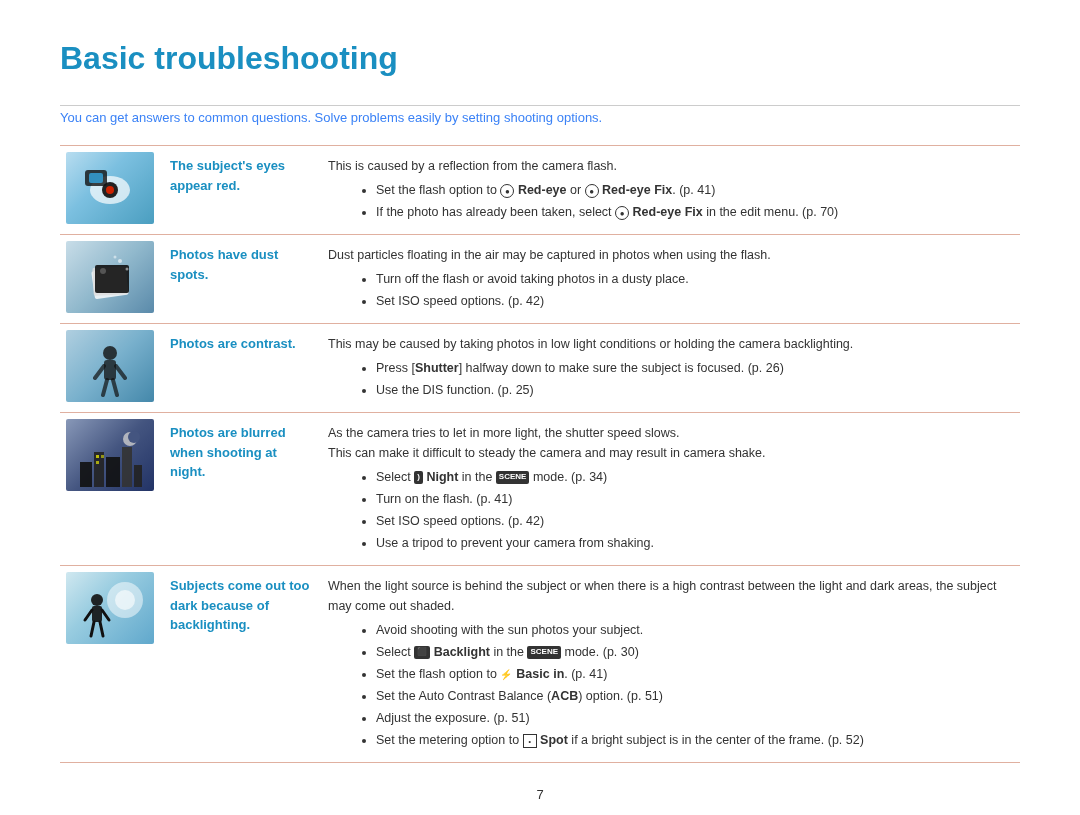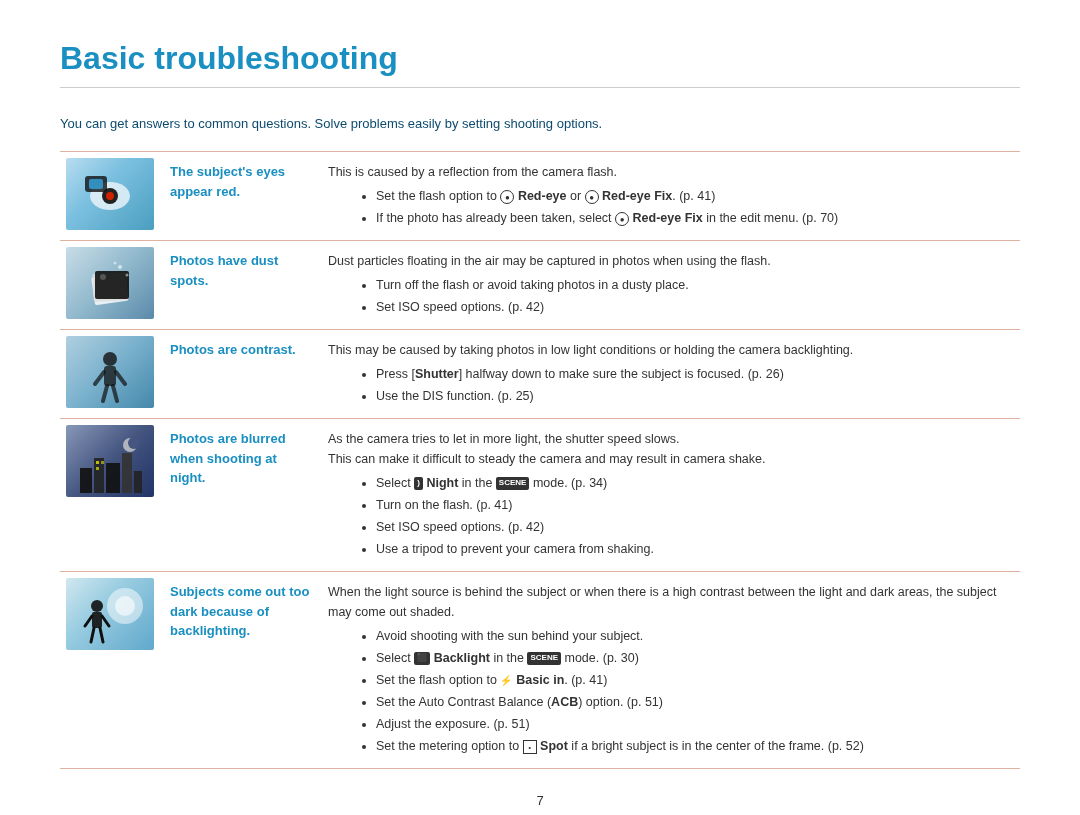--- a/index.html
+++ b/index.html
@@ -10,25 +10,25 @@
       font-size: 13px;
       width: 1080px;
       min-height: 815px;
       padding: 40px 60px 40px 60px;
     }
     h1 {
       font-size: 32px;
       font-weight: bold;
       color: #1a8fc1;
       border-bottom: 1px solid #ccc;
-      padding-bottom: 10px;
-      margin-bottom: 28px;
+      padding-bottom: 28px;
+      margin-bottom: 4px;
     }
     .subtitle {
-      color: #0c4a6e;
+      color: #3b82f6;
       font-size: 13px;
       margin-bottom: 20px;
     }
     table {
       width: 100%;
       border-collapse: collapse;
     }
     tr {
       border-top: 1px solid #e0b0a0;
       border-bottom: 1px solid #e0b0a0;
@@ -247,21 +247,21 @@
           <line x1="25" y1="42" x2="28" y2="56" stroke="#111" stroke-width="3" stroke-linecap="round"></line>
         </svg>
       </div>
     </td>
     <td class="label-cell">
       <span>Subjects come out too dark because of backlighting.</span>
     </td>
     <td class="desc-cell">
       <span>When the light source is behind the subject or when there is a high contrast between the light and dark areas, the subject may come out shaded.</span>
       <ul>
-        <li>Avoid shooting with the sun behind your subject.</li>
+        <li>Avoid shooting with the sun photos your subject.</li>
         <li>Select <span style="display:inline-block;background:#333;color:#fff;font-size:8px;padding:0 3px;border-radius:2px;vertical-align:middle;font-weight:bold;">⬛</span> <strong>Backlight</strong> in the <span style="display:inline-block;background:#333;color:#fff;font-size:8px;padding:0 3px;border-radius:2px;vertical-align:middle;font-weight:bold;">SCENE</span> mode. (p. 30)</li>
         <li>Set the flash option to <span style="display:inline-block;font-size:10px;vertical-align:middle;font-weight:bold;">⚡</span> <strong>Basic in</strong>. (p. 41)</li>
         <li>Set the Auto Contrast Balance (<strong>ACB</strong>) option. (p. 51)</li>
         <li>Adjust the exposure. (p. 51)</li>
         <li>Set the metering option to <span style="display:inline-block;border:1.5px solid #333;width:14px;height:14px;text-align:center;line-height:13px;font-size:7px;vertical-align:middle;font-weight:bold;">•</span> <strong>Spot</strong> if a bright subject is in the center of the frame. (p. 52)</li>
       </ul>
     </td>
   </tr>
 </tbody>
   </table>

